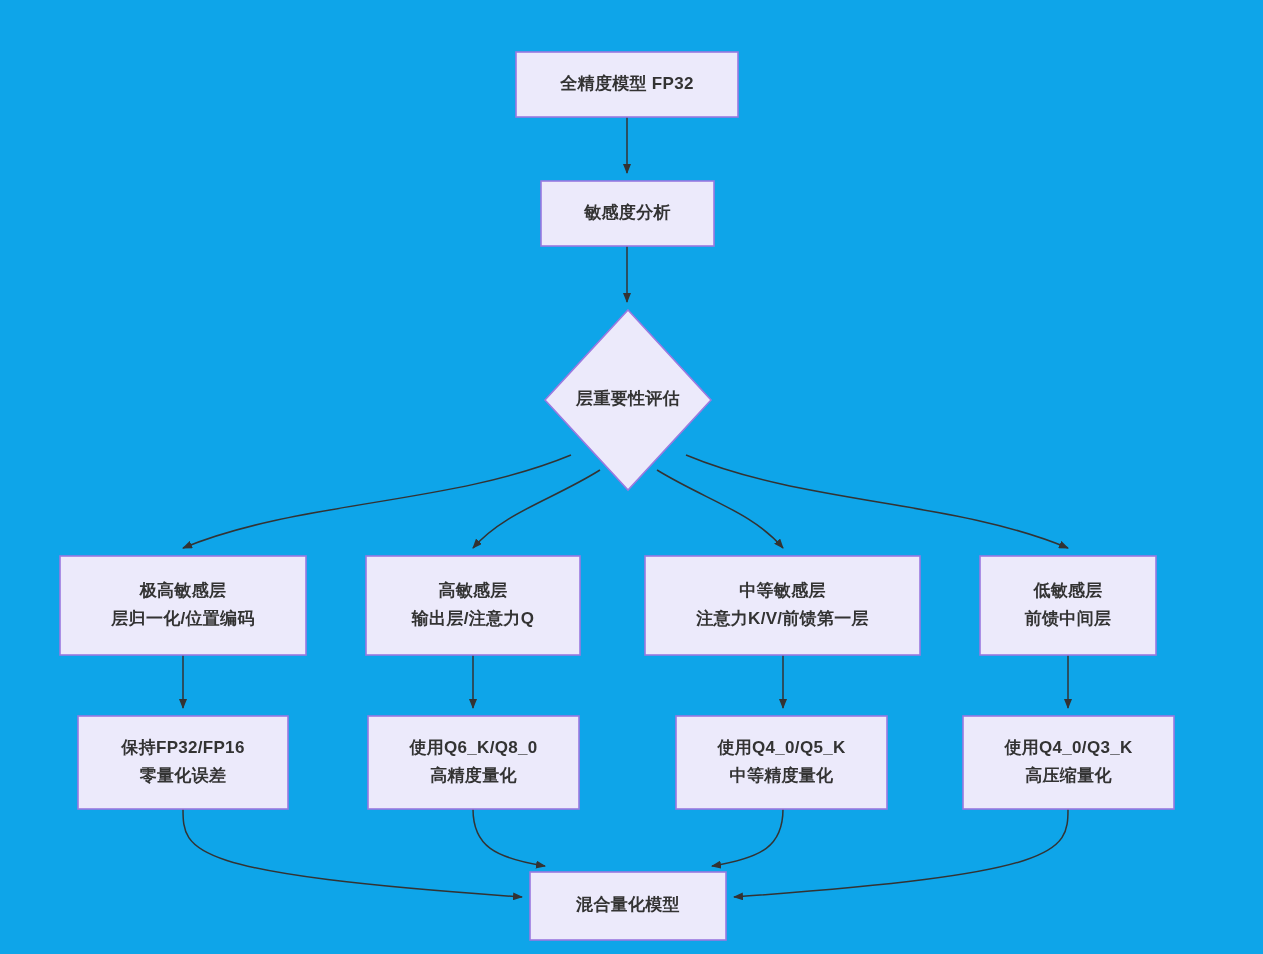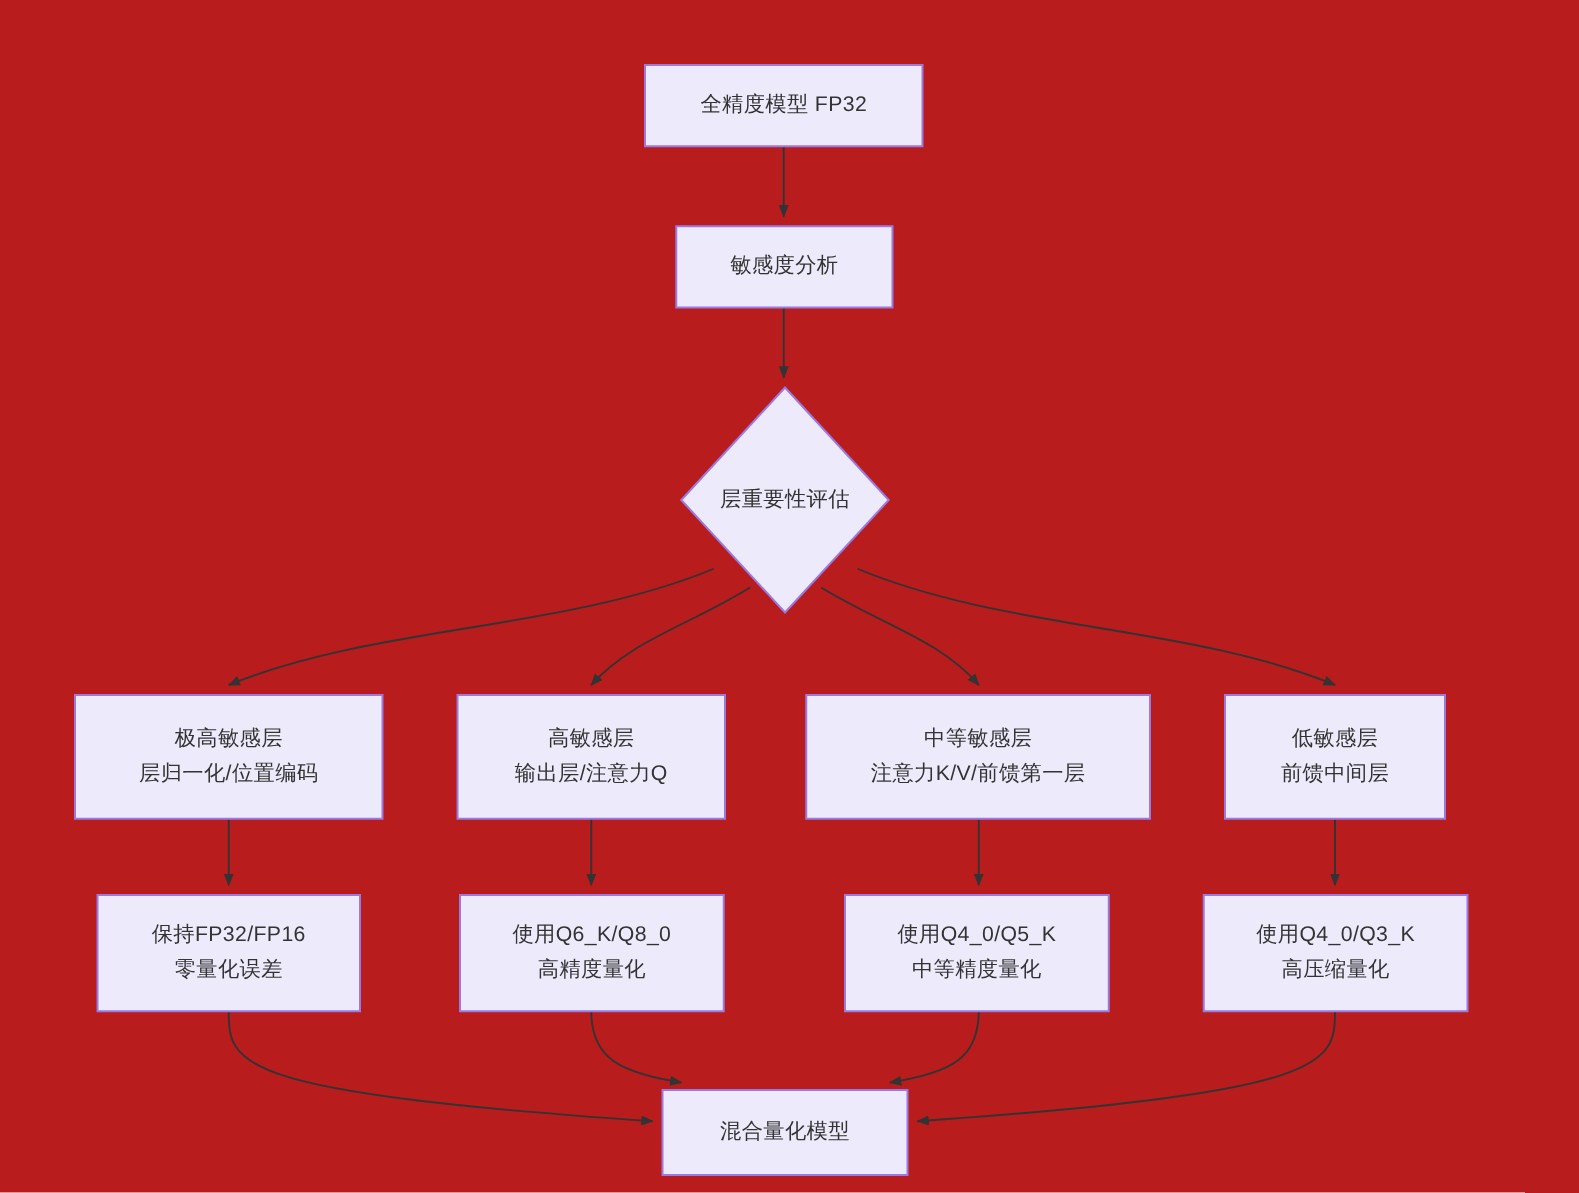--- a/index.html
+++ b/index.html
@@ -10,21 +10,22 @@
   body {
     width: 1263px;
     height: 954px;
     font-family: "Liberation Sans", "DejaVu Sans", sans-serif;
     overflow: hidden;
   }
   #flowchart-root {
     position: relative;
     width: 1263px;
     height: 954px;
-    background: #b91c1c;
+    background: #0ea5e9;
+    font-weight: bold;
   }
   svg#flow-svg {
     display: block;
     width: 1263px;
     height: 954px;
   }
   .node-shape {
     fill: #ECEAFB;
     stroke: #9a79e0;
     stroke-width: 1.6px;

